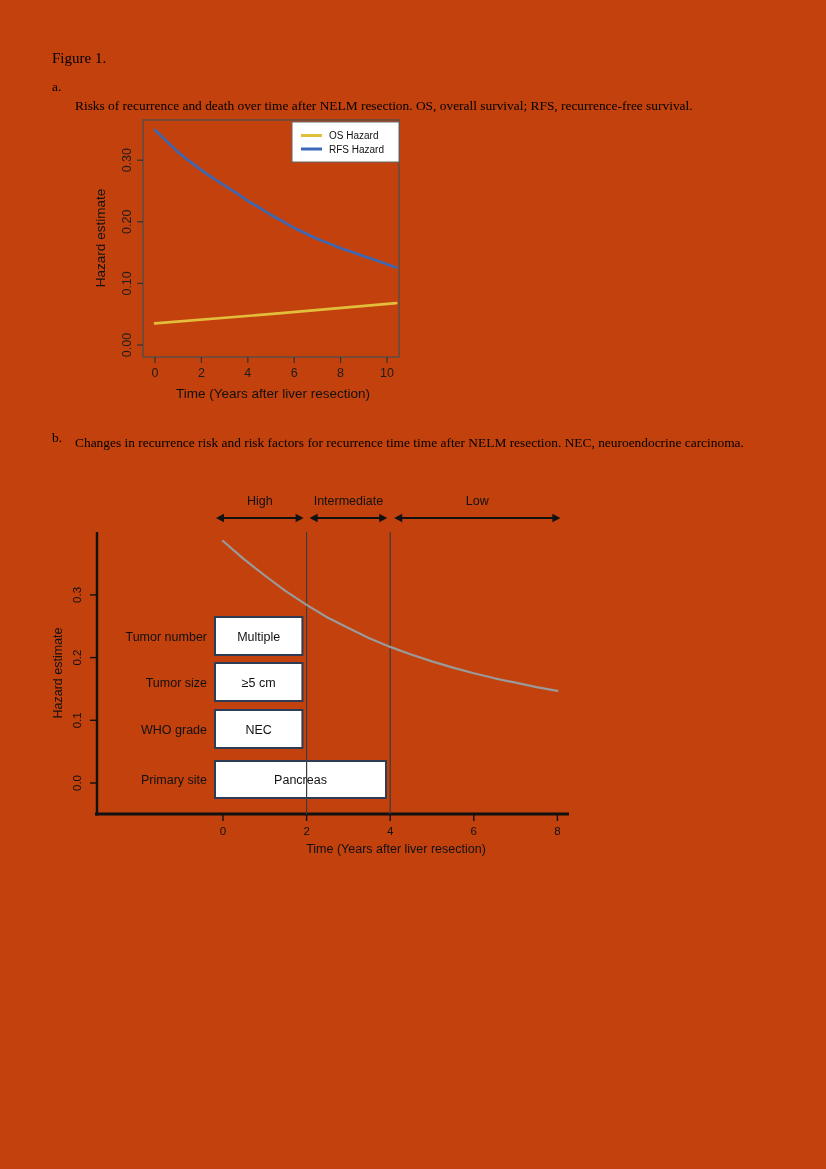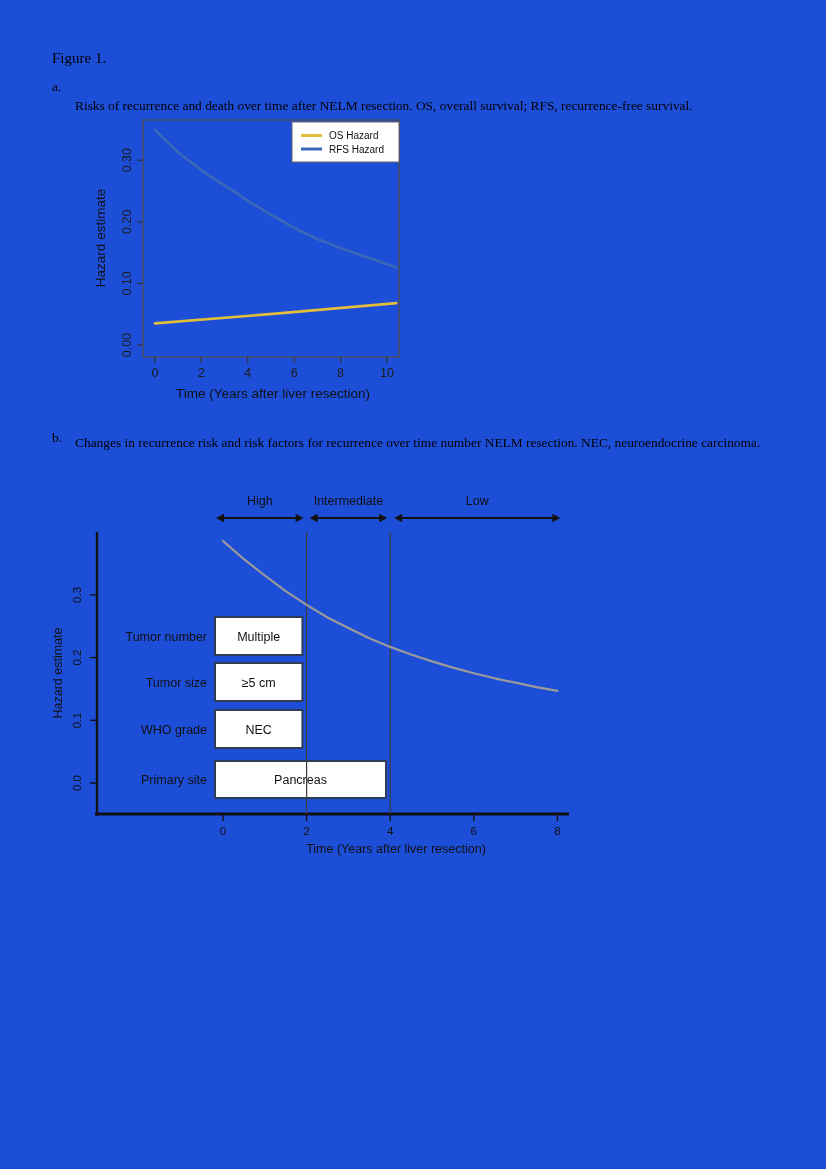--- a/index.html
+++ b/index.html
@@ -1,16 +1,16 @@
 <!DOCTYPE html>
 <html><head>
 <meta charset="utf-8">
 <style>
   html,body{margin:0;padding:0;background:#fff;}
-  .page{position:relative;width:826px;height:1169px;background:#1d4ed8;overflow:hidden;
+  .page{position:relative;width:826px;height:1169px;background:#c2410c;overflow:hidden;
         font-family:"Liberation Serif",serif;color:#000;text-decoration:underline;}
   .fig-title{position:absolute;left:52px;top:50px;font-size:15px;}
   .caption{position:absolute;display:flex;font-size:13.4px;}
   #capA{left:52px;top:79px;}
   #capB{left:52px;top:430px;}
   .cap-marker{flex:0 0 23px;width:23px;}
   #capA .cap-text{line-height:17px;margin-top:18px;}
   #capB .cap-text{width:703px;text-align:justify;line-height:25.5px;}
   svg{position:absolute;overflow:visible;}
   #chartA{left:85px;top:110px;}
@@ -62,21 +62,21 @@
       <polyline points="70.0,20.0 81.6,31.1 93.2,42.2 104.8,51.4 116.4,60.1 128.0,68.1 139.6,75.5 151.2,82.8 162.8,90.9 174.4,97.6 186.0,105.0 197.6,111.2 209.2,118.0 220.8,123.5 232.4,129.0 244.0,133.4 255.6,138.3 267.2,142.0 278.8,146.3 290.4,150.0 302.0,154.3 311.3,157.4" fill="none" stroke="#3C69B7" stroke-width="2.6" stroke-linecap="round" stroke-linejoin="round"></polyline>
       <rect x="207" y="12" width="107" height="40" fill="#fff" stroke="#666" stroke-width="1"></rect>
       <line x1="216" y1="25.5" x2="237" y2="25.5" stroke="#E2BE3B" stroke-width="3"></line>
       <text x="244" y="29" class="legA">OS Hazard</text>
       <line x1="216" y1="39" x2="237" y2="39" stroke="#3C69B7" stroke-width="3"></line>
       <text x="244" y="42.5" class="legA">RFS Hazard</text>
     </svg>
 
   <div class="caption" id="capB">
     <span class="cap-marker">b.</span>
-    <span class="cap-text">Changes in recurrence risk and risk factors for recurrence over time number NELM resection. NEC, neuroendocrine carcinoma.</span>
+    <span class="cap-text">Changes in recurrence risk and risk factors for recurrence time time after NELM resection. NEC, neuroendocrine carcinoma.</span>
   </div>
 
   <svg id="chartB" width="575" height="400">
       <line x1="57" y1="52" x2="57" y2="335.4" stroke="#111" stroke-width="2.4"></line>
       <line x1="55" y1="334" x2="529" y2="334" stroke="#111" stroke-width="2.8"></line>
       <line x1="183" y1="335" x2="183" y2="341" stroke="#111" stroke-width="1.4"></line>
       <text x="183" y="355" text-anchor="middle" class="tickB">0</text>
       <line x1="266.6" y1="335" x2="266.6" y2="341" stroke="#111" stroke-width="1.4"></line>
       <text x="266.6" y="355" text-anchor="middle" class="tickB">2</text>
       <line x1="350.2" y1="335" x2="350.2" y2="341" stroke="#111" stroke-width="1.4"></line>

